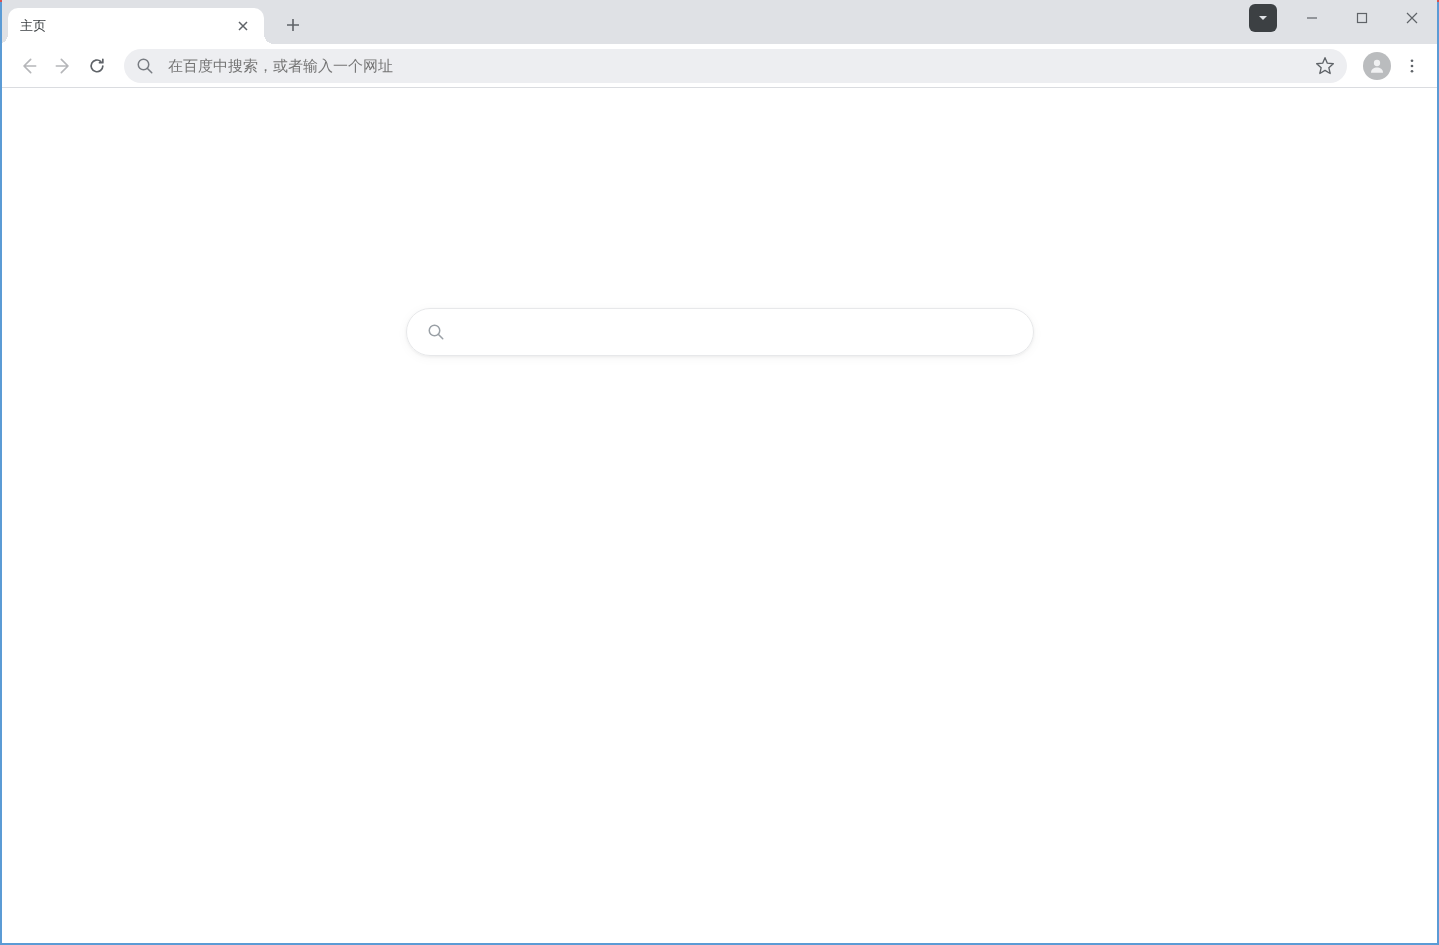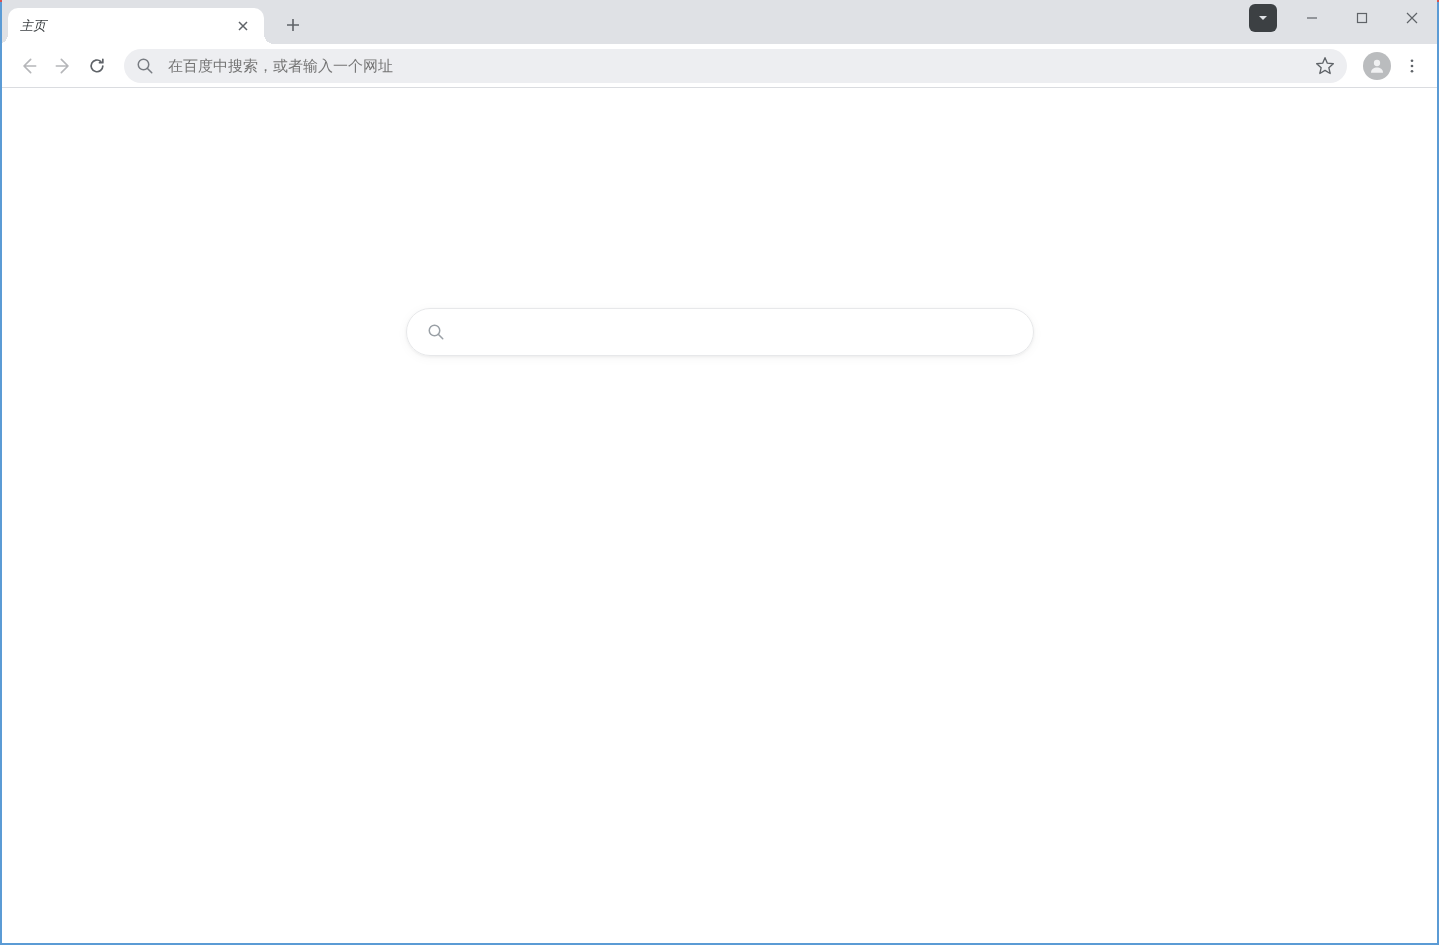--- a/index.html
+++ b/index.html
@@ -24,21 +24,20 @@
       top: 0;
       left: 0;
       right: 0;
     }
     .titlebar {
       height: 44px;
       background: #dfe1e5;
       display: flex;
       align-items: flex-end;
       position: relative;
-      font-style: italic;
     }
     .tab {
       margin-left: 6px;
       margin-top: 8px;
       height: 36px;
       width: 256px;
       background: #ffffff;
       border-top-left-radius: 10px;
       border-top-right-radius: 10px;
       display: flex;

